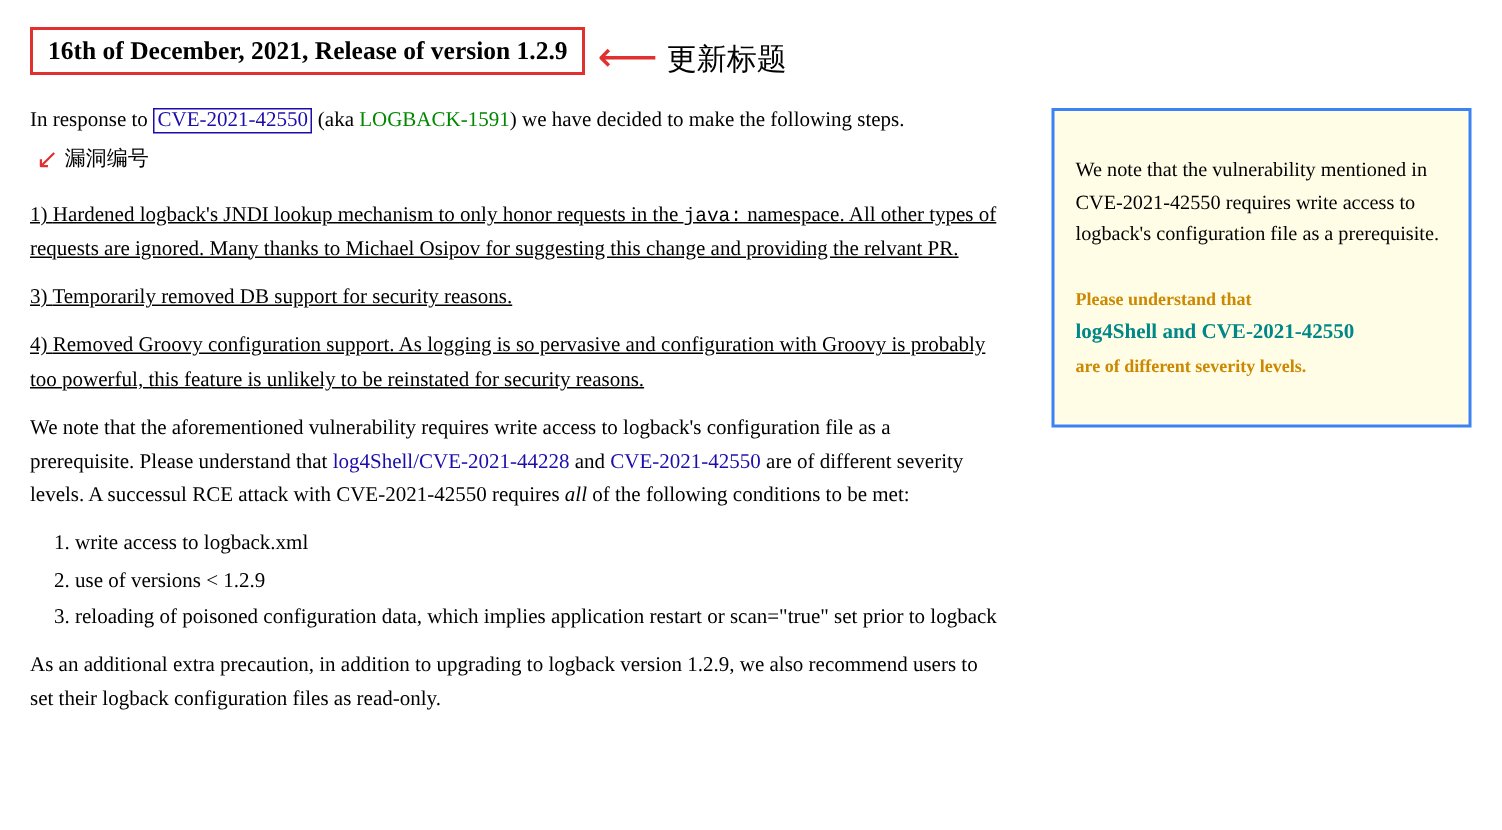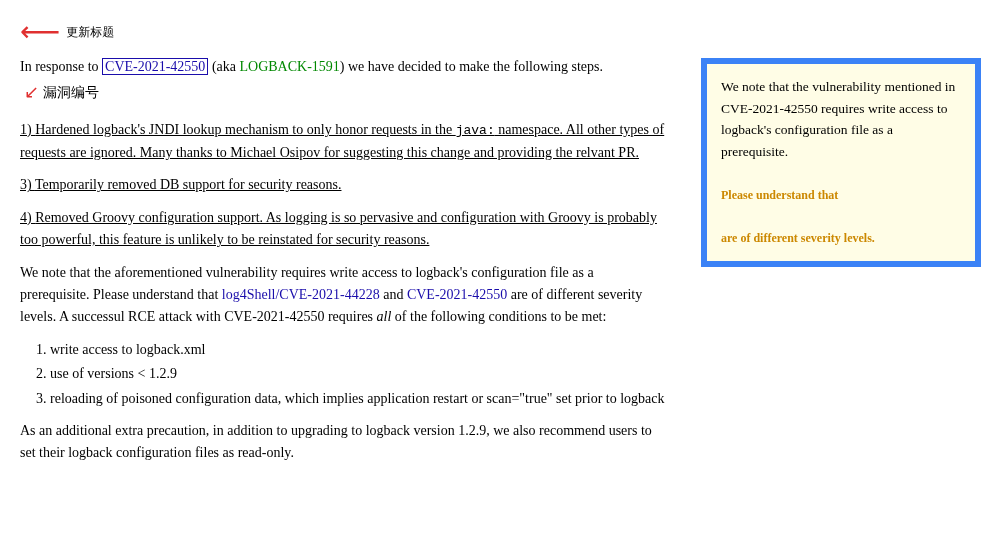--- a/index.html
+++ b/index.html
@@ -46,21 +46,21 @@
       align-items: center;
       gap: 6px;
     }
     .red-arrow {
       color: #e03030;
       font-size: 28px;
       line-height: 1;
       display: inline-block;
     }
     .annotation-text {
-      font-size: 12px;
+      font-size: 20px;
       color: #000;
       font-family: 'SimSun', 'STSong', serif;
     }
     .intro-para {
       margin-bottom: 12px;
       line-height: 1.6;
     }
     .cve-link {
       color: #1a0dab;
       border: 1px solid #1a0dab;
@@ -115,23 +115,23 @@
     .ordered-list {
       margin-left: 30px;
       margin-bottom: 10px;
     }
     .ordered-list li {
       line-height: 1.6;
       margin-bottom: 2px;
     }
     
     .info-box {
-      border: 6px solid #3b82f6;
+      border: 2px solid #3b82f6;
       background: #fffde6;
-      padding: 12px 14px;
+      padding: 28px 14px;
       font-size: 13.5px;
       line-height: 1.6;
       margin-top: 2px;
     }
     .info-box .highlight-bold {
       color: #cc8800;
       font-weight: bold;
       font-size: 12px;
     }
     .info-box .highlight-teal {
@@ -140,20 +140,21 @@
       font-size: 14px;
     }
     em { font-style: italic; }
   </style>
 </head>
 <body>
 
 <div>
 
   <div class="title-annotation">
+    <span class="title-box">16th of December, 2021, Release of version 1.2.9</span>
     <div class="arrow-container">
       <span class="red-arrow">⟵</span>
       <span class="annotation-text">更新标题</span>
     </div>
   </div>
 
   <div class="main-layout">
 
     <div class="left-content">
 
@@ -204,20 +205,21 @@
 
     </div>
 
     <div class="right-panel">
       <div class="info-box">
         <p>We note that the vulnerability mentioned in CVE-2021-42550 requires write access to logback's configuration file as a prerequisite.</p>
         <br>
         <p>
           <span class="highlight-bold">Please understand that</span>
           <br>
+          <span class="highlight-teal">log4Shell and CVE-2021-42550</span>
           <br>
           <span class="highlight-bold">are of different severity levels.</span>
         </p>
       </div>
     </div>
 
   </div>
 </div>
 
 </body></html>

